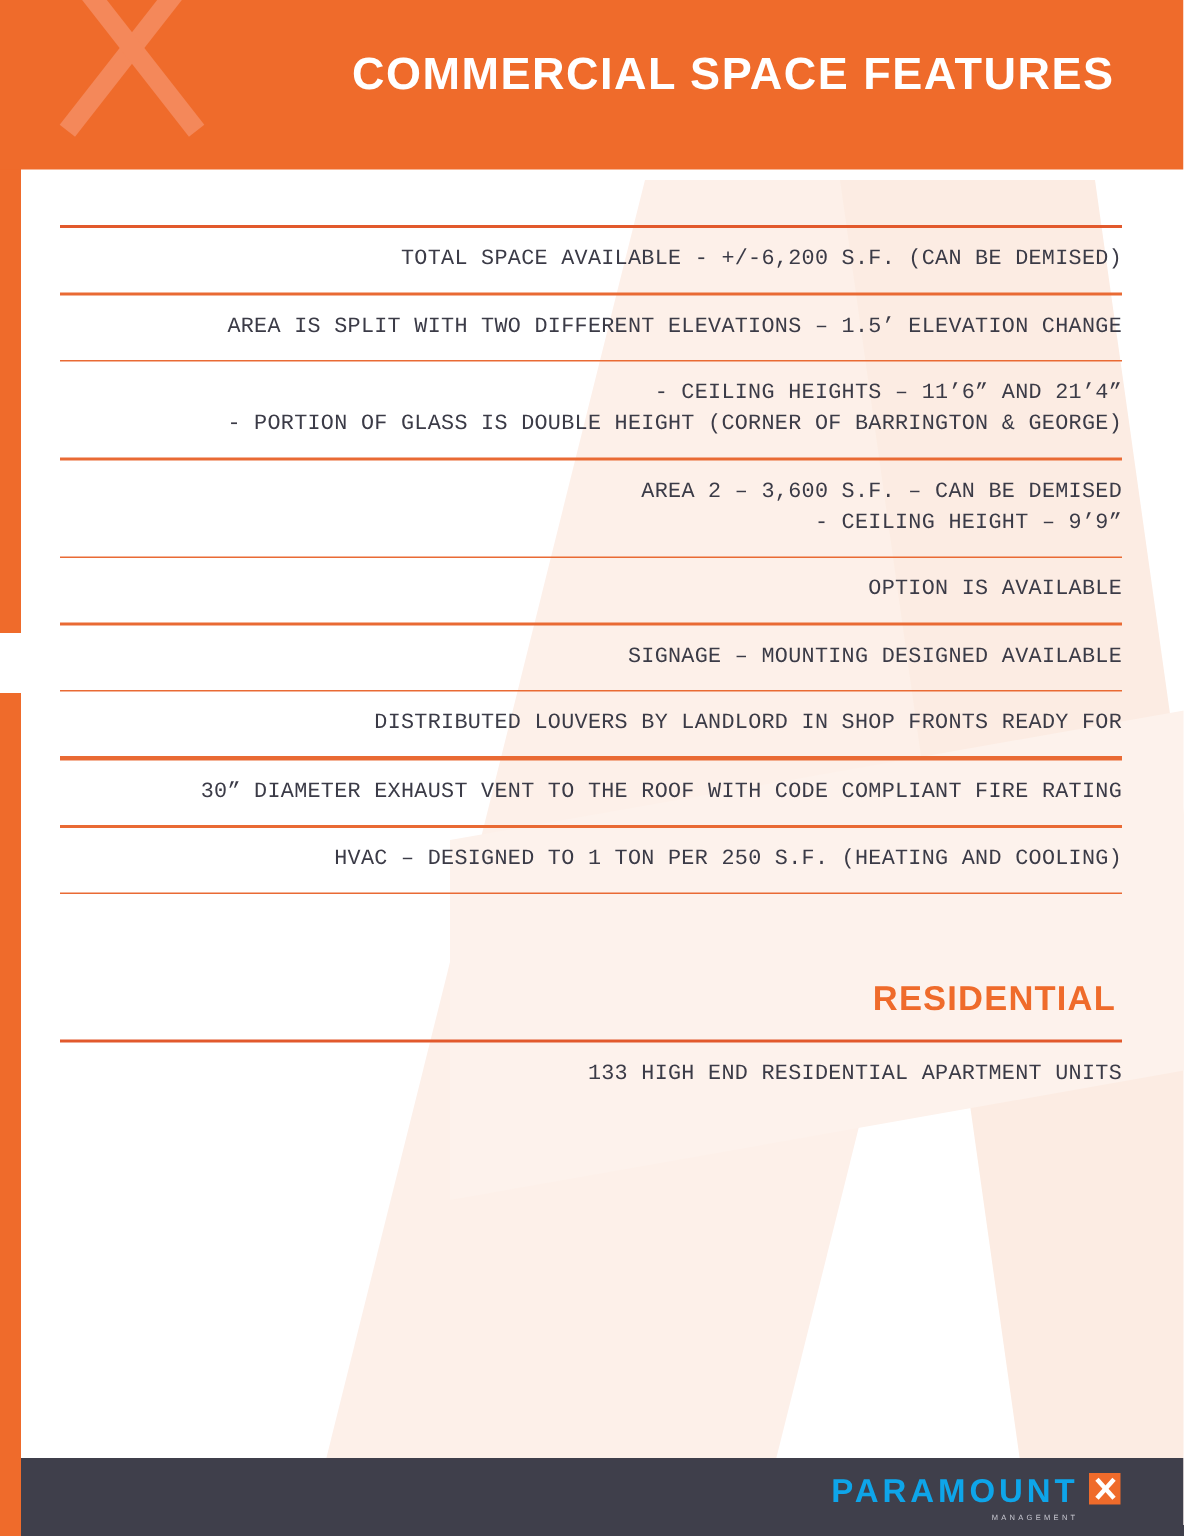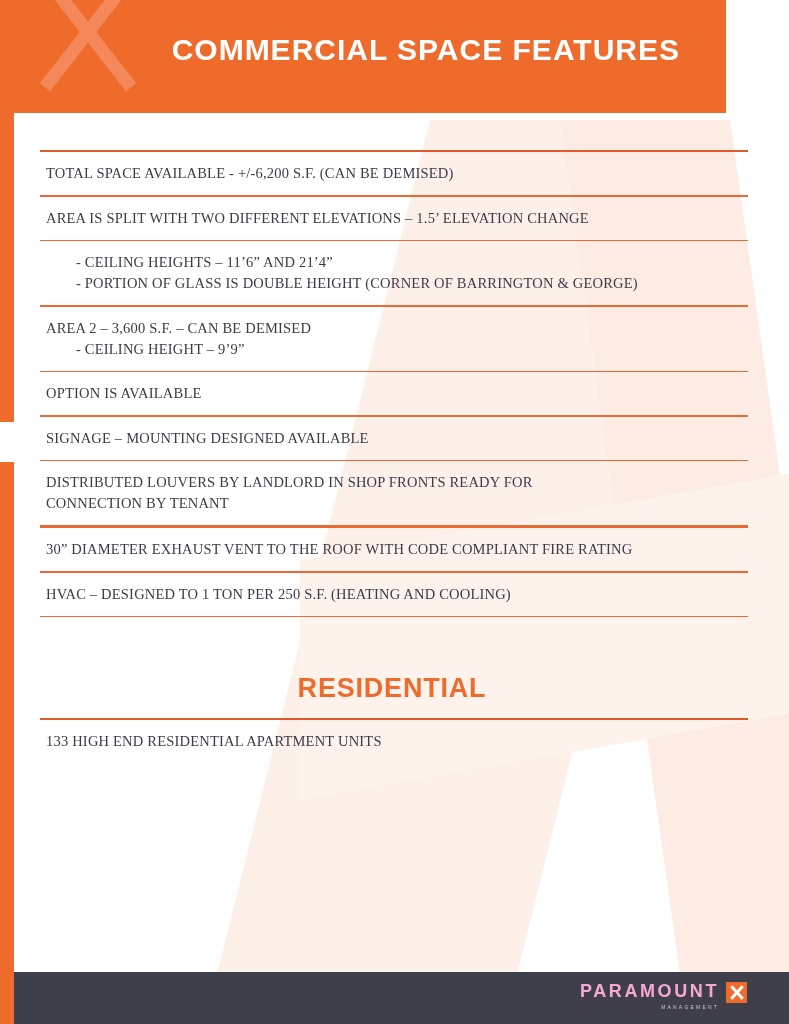--- a/index.html
+++ b/index.html
@@ -75,21 +75,21 @@
     width: 14px;
     height: 40px;
     background: #ffffff;
   }
 
   
   .header {
     position: absolute;
     left: 0;
     top: 0;
-    width: 726px;
+    width: 789px;
     height: 113px;
     background: #ef6b2b;
     overflow: hidden;
   }
   .header-x {
     position: absolute;
     left: 18px;
     top: -38px;
     width: 140px;
     height: 140px;
@@ -131,34 +131,35 @@
     width: 100%;
   }
   .rule.thin { height: 1.5px; background: #e96a34; }
 
   .item {
     padding: 11px 0 11px 6px;
     color: #3b3b47;
     font-size: 14.5px;
     line-height: 1.45;
     letter-spacing: 0.2px;
-    font-family: Liberation Serif, serif;
+    font-family: Liberation Mono, monospace;
+    text-align: right;
   }
   .item .line { display: block; white-space: pre; }
   .item .sub {
     display: block;
     padding-left: 30px;
     white-space: pre;
   }
 
   
   .section-heading {
-    text-align: center;
+    text-align: right;
     color: #ef6b2b;
-    font-size: 27px;
+    font-size: 23px;
     font-weight: bold;
     letter-spacing: 0.8px;
     padding: 56px 4px 14px 0;
     font-family: "Liberation Sans", sans-serif;
   }
 
   
   .footer {
     position: absolute;
     left: 0;
@@ -182,22 +183,22 @@
     display: flex;
     align-items: flex-start;
     gap: 7px;
   }
   .logo-text {
     display: flex;
     flex-direction: column;
     align-items: flex-end;
   }
   .logo-main {
-    color: #f9a8d4;
-    font-size: 18px;
+    color: #0ea5e9;
+    font-size: 22px;
     font-weight: bold;
     letter-spacing: 2.6px;
     font-family: "Liberation Sans", sans-serif;
   }
   .logo-sub {
     color: #c9c9d2;
     font-size: 5px;
     letter-spacing: 2.2px;
     margin-top: 2px;
     font-family: "Liberation Sans", sans-serif;
@@ -273,21 +274,20 @@
     </div>
     <div class="rule thin"></div>
 
     <div class="item">
       <span class="line">SIGNAGE – MOUNTING DESIGNED AVAILABLE</span>
     </div>
     <div class="rule thin"></div>
 
     <div class="item">
       <span class="line">DISTRIBUTED LOUVERS BY LANDLORD IN SHOP FRONTS READY FOR</span>
-      <span class="line">CONNECTION BY TENANT</span>
     </div>
     <div class="rule thin"></div>
 
     <div class="rule thin"></div>
 
     <div class="item">
       <span class="line">30” DIAMETER EXHAUST VENT TO THE ROOF WITH CODE COMPLIANT FIRE RATING</span>
     </div>
     <div class="rule thin"></div>
 

